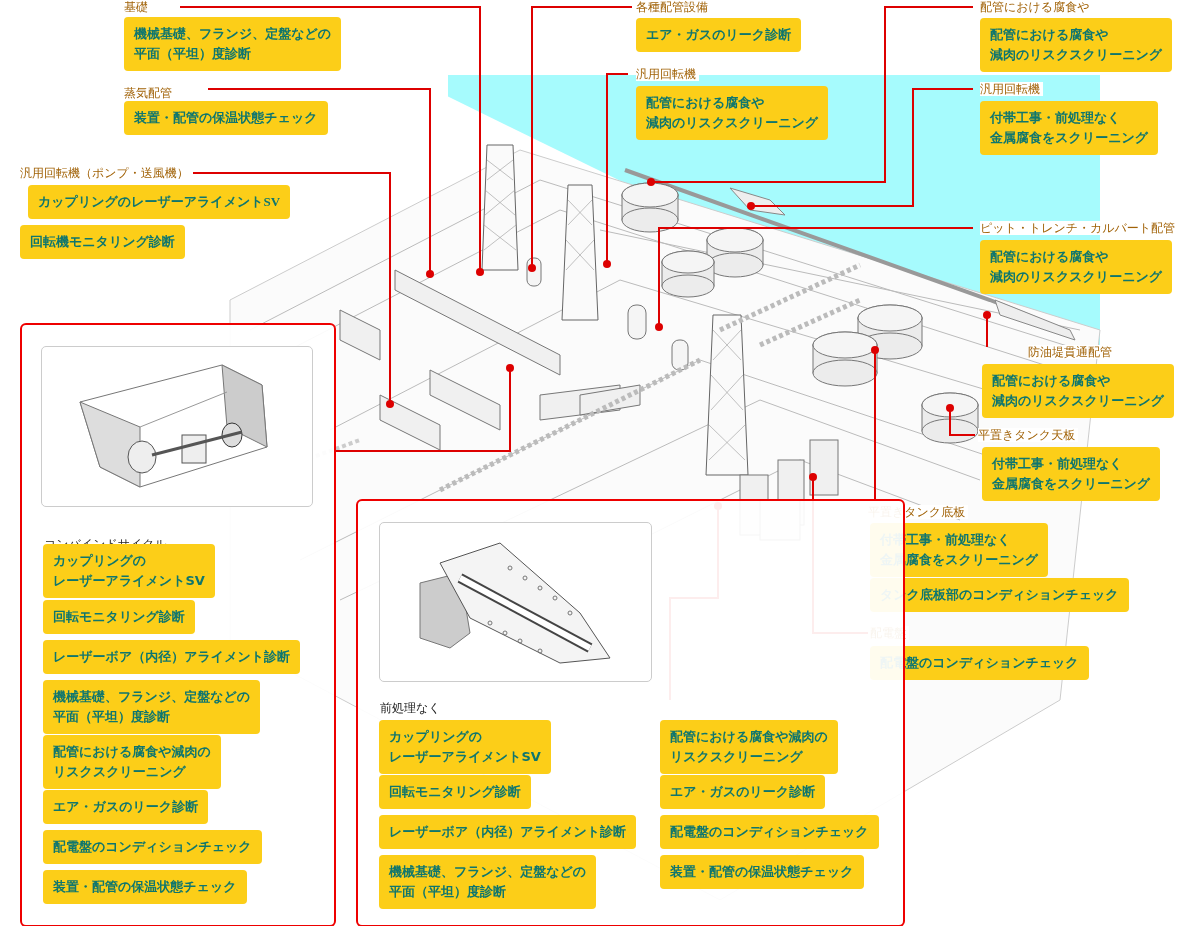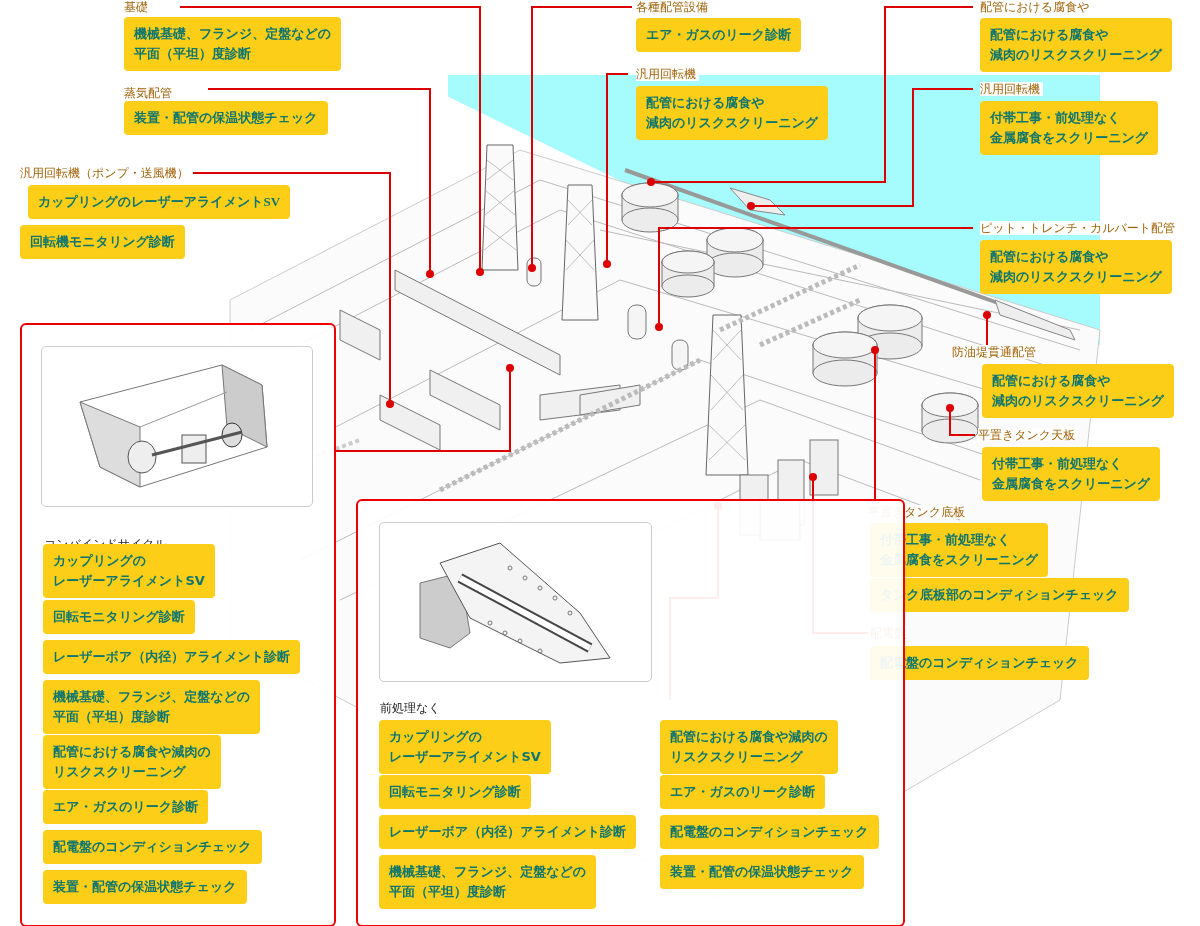--- a/index.html
+++ b/index.html
@@ -171,21 +171,21 @@
 減肉のリスクスクリーニング</div>
 
 <div class="lbl" style="left:980px;top:82px;">汎用回転機</div>
 <div class="tag" style="left:980px;top:101px;white-space:pre-line;">付帯工事・前処理なく
 金属腐食をスクリーニング</div>
 
 <div class="lbl" style="left:980px;top:221px;">ピット・トレンチ・カルバート配管</div>
 <div class="tag" style="left:980px;top:240px;white-space:pre-line;">配管における腐食や
 減肉のリスクスクリーニング</div>
 
-<div class="lbl" style="left:952px;top:345px;">防油堤貫通配管</div>
+<div class="lbl" style="left:1028px;top:345px;">防油堤貫通配管</div>
 <div class="tag" style="left:982px;top:364px;white-space:pre-line;">配管における腐食や
 減肉のリスクスクリーニング</div>
 
 <div class="lbl" style="left:978px;top:428px;">平置きタンク天板</div>
 <div class="tag" style="left:982px;top:447px;white-space:pre-line;">付帯工事・前処理なく
 金属腐食をスクリーニング</div>
 
 <div class="lbl" style="left:868px;top:505px;">平置きタンク底板</div>
 <div class="tag" style="left:870px;top:523px;white-space:pre-line;">付帯工事・前処理なく
 金属腐食をスクリーニング</div>

